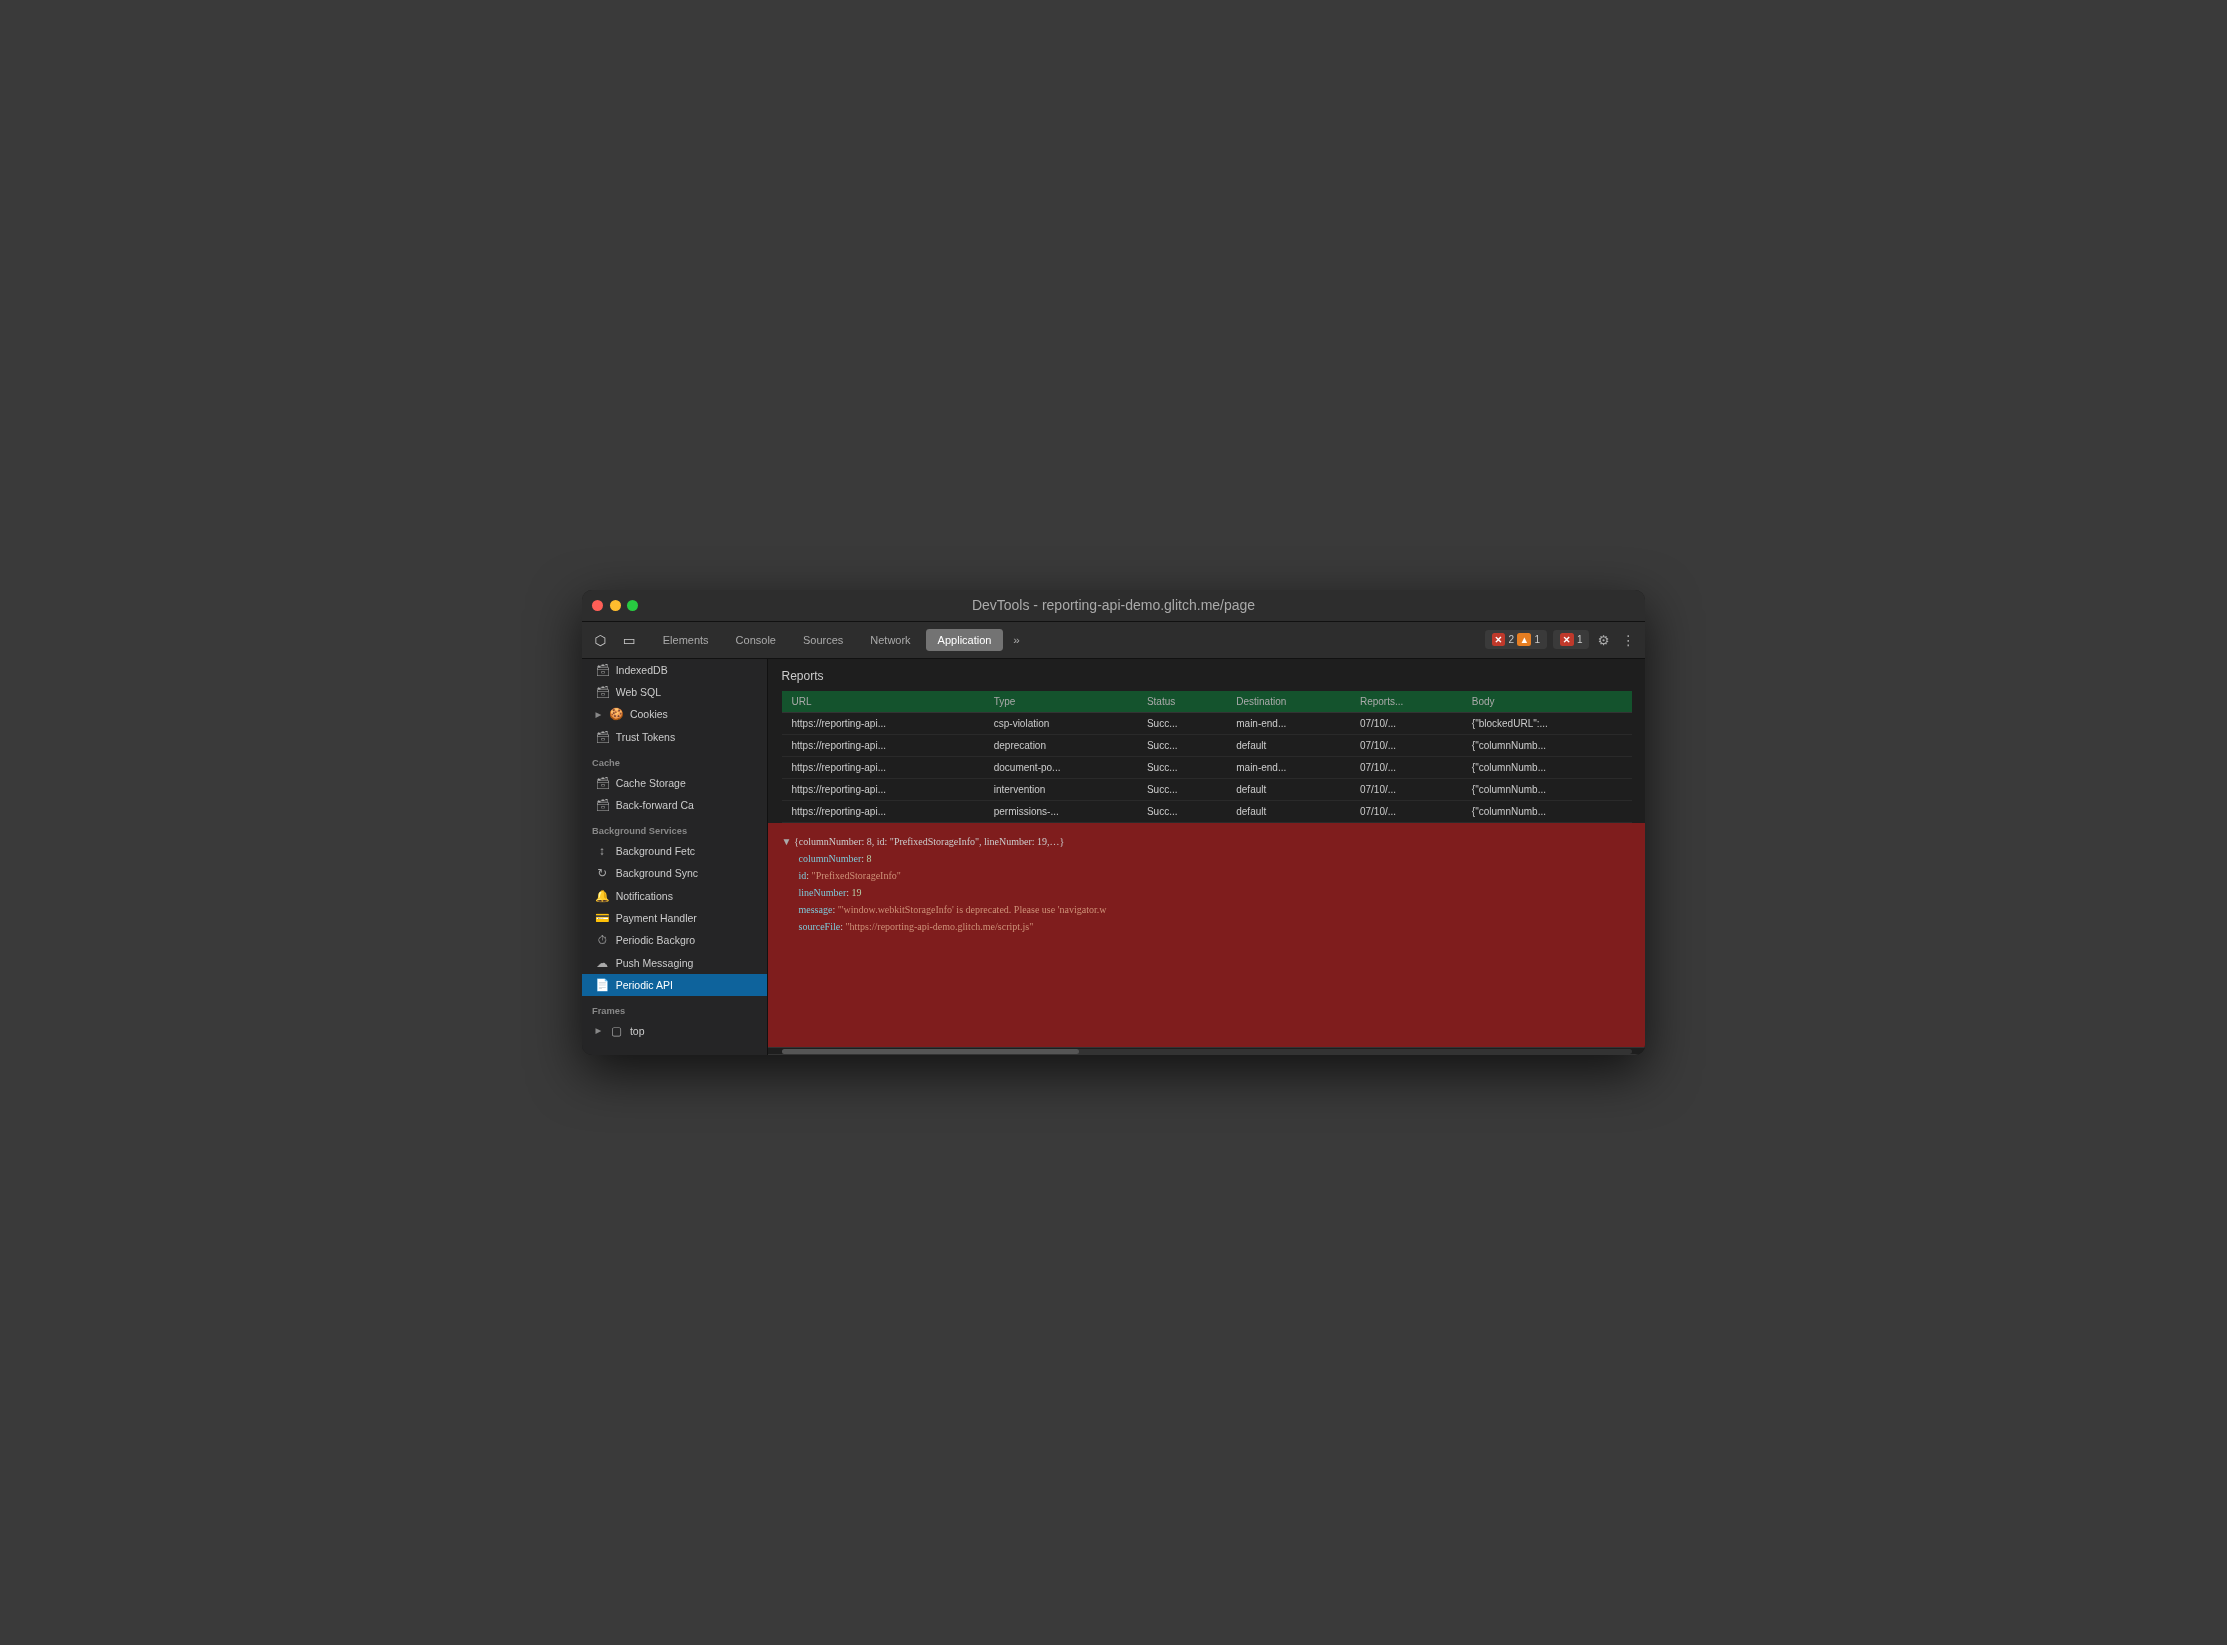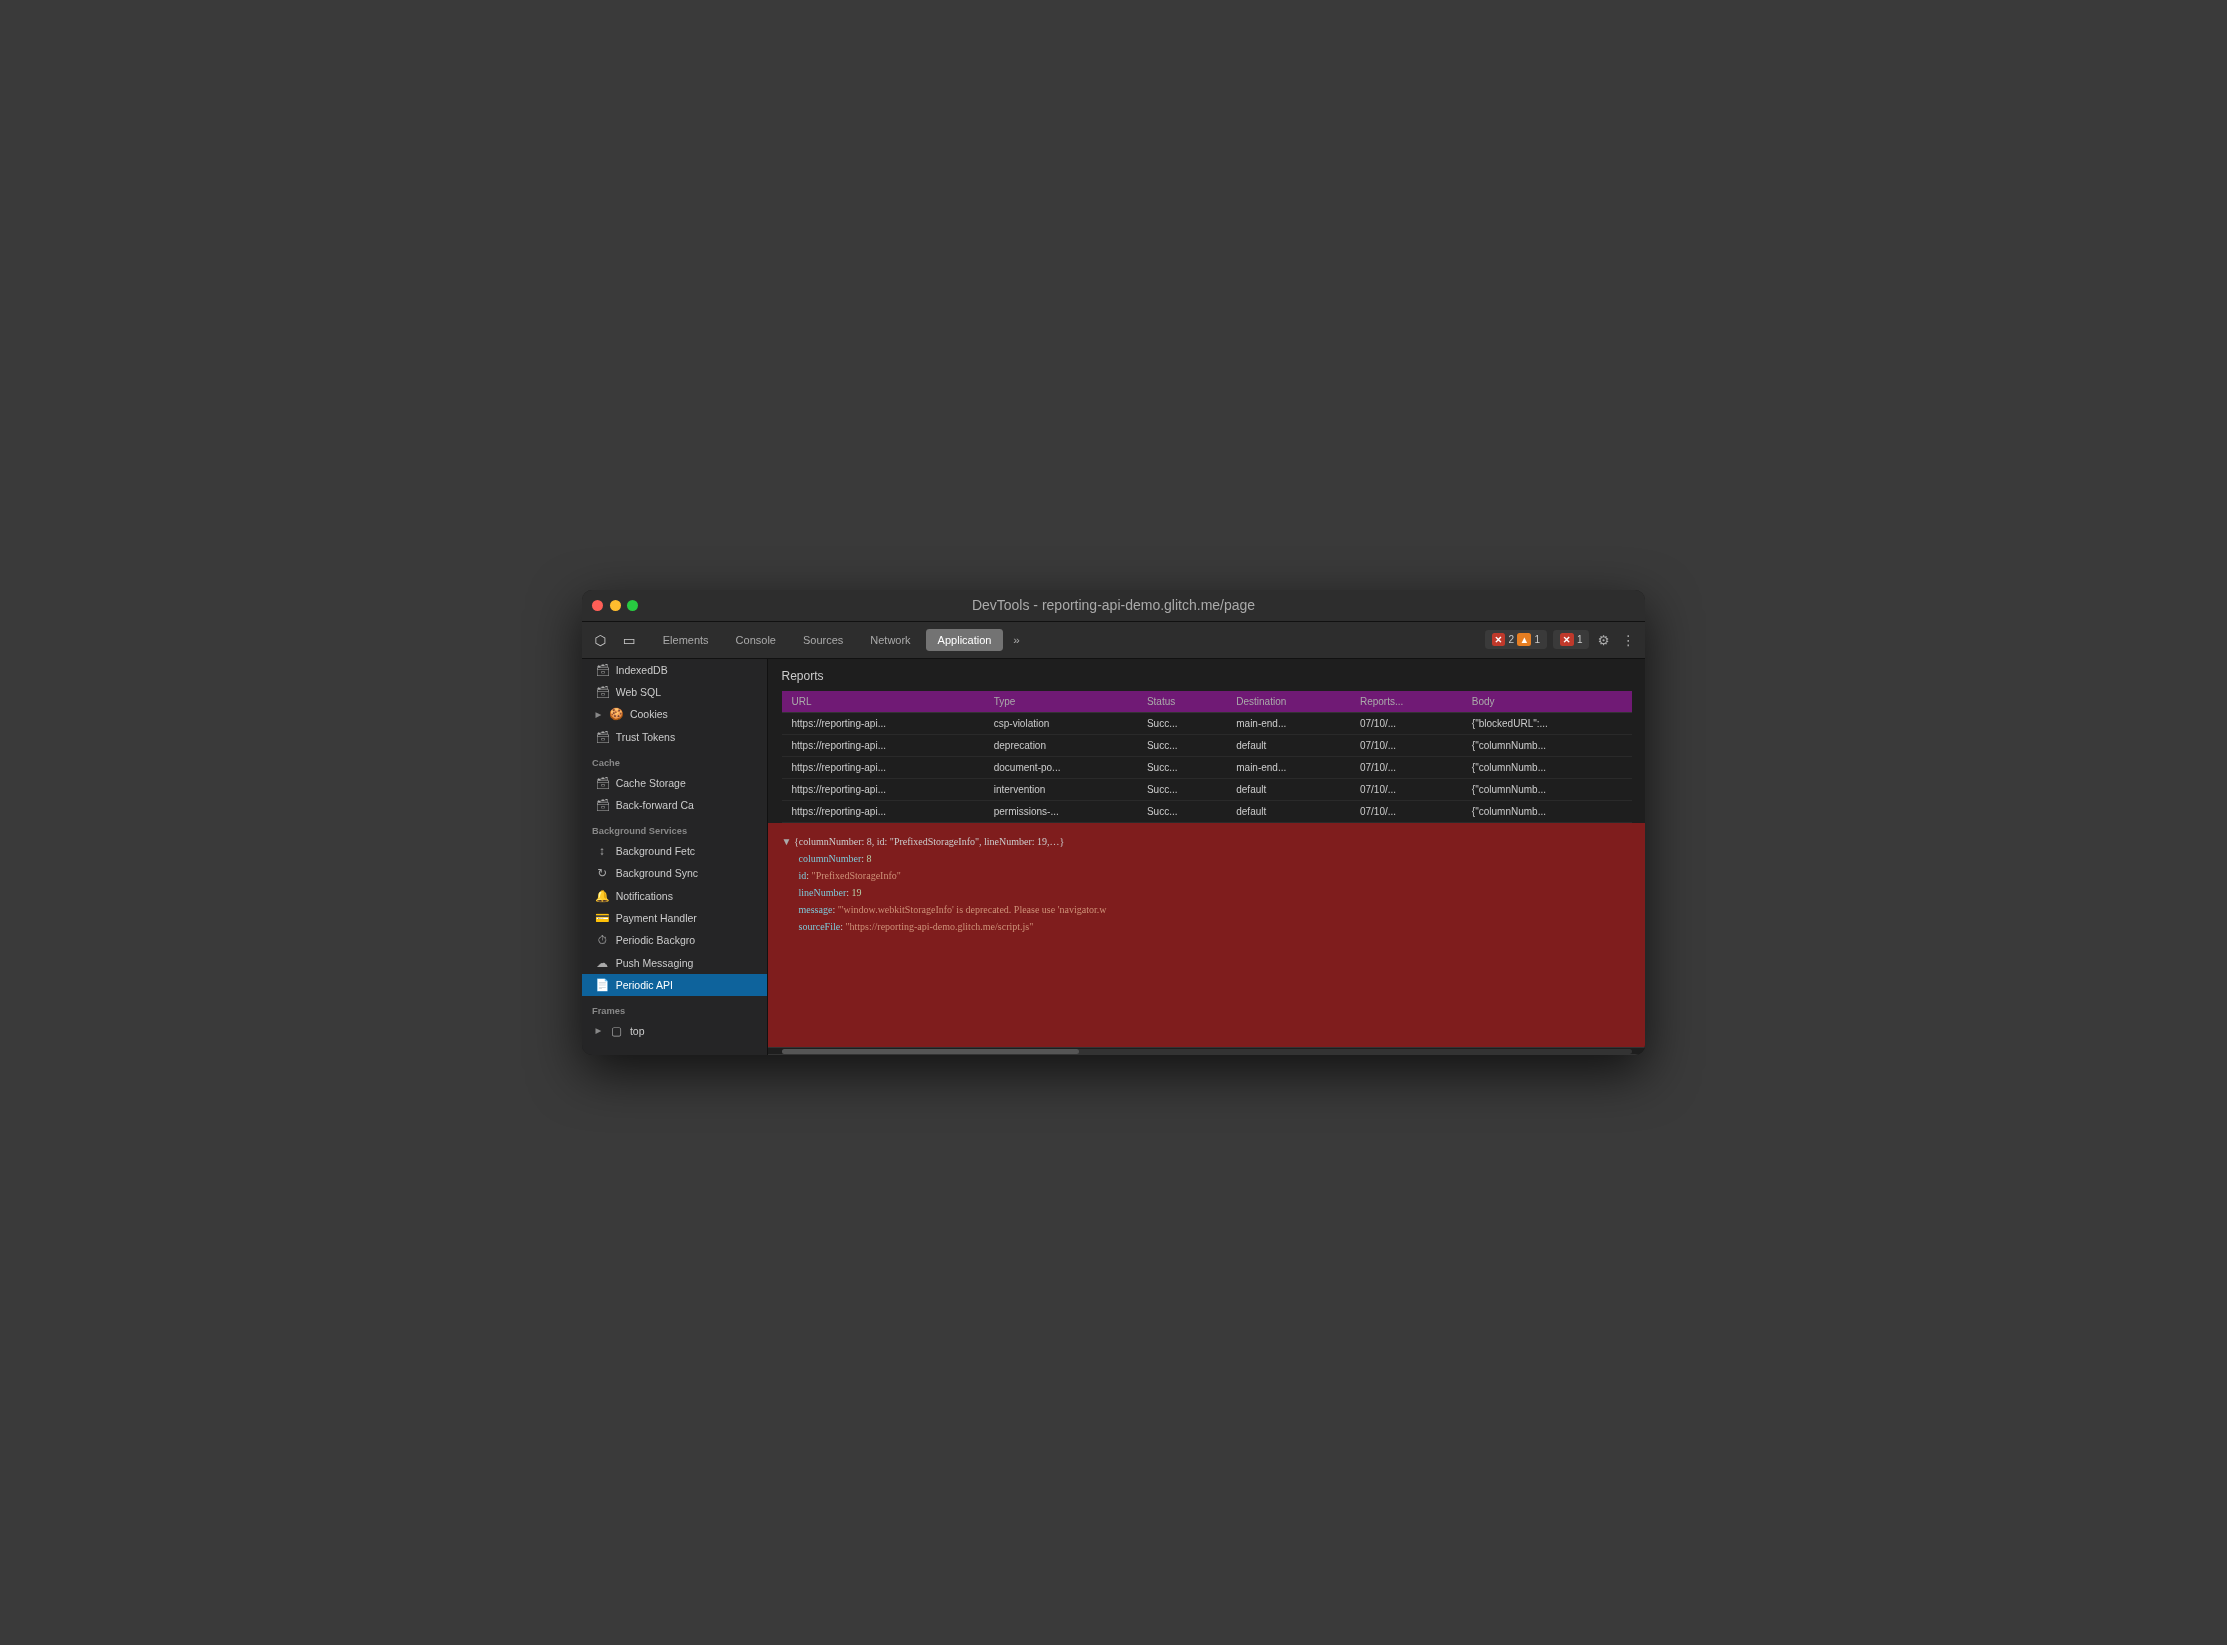--- a/index.html
+++ b/index.html
@@ -220,21 +220,21 @@
       width: 100%;
       border-collapse: collapse;
       font-size: 10px;
     }
     .reports-table th {
       color: #aaa;
       font-weight: 400;
       padding: 5px 10px;
       text-align: left;
       border-bottom: 0.8px solid #333;
-      background: #701a75;
+      background: #14532d;
     }
     .reports-table td {
       color: #ccc;
       padding: 5px 10px;
       border-bottom: 0.8px solid #2a2a2a;
       white-space: nowrap;
       overflow: hidden;
       text-overflow: ellipsis;
       max-width: 135px;
     }

